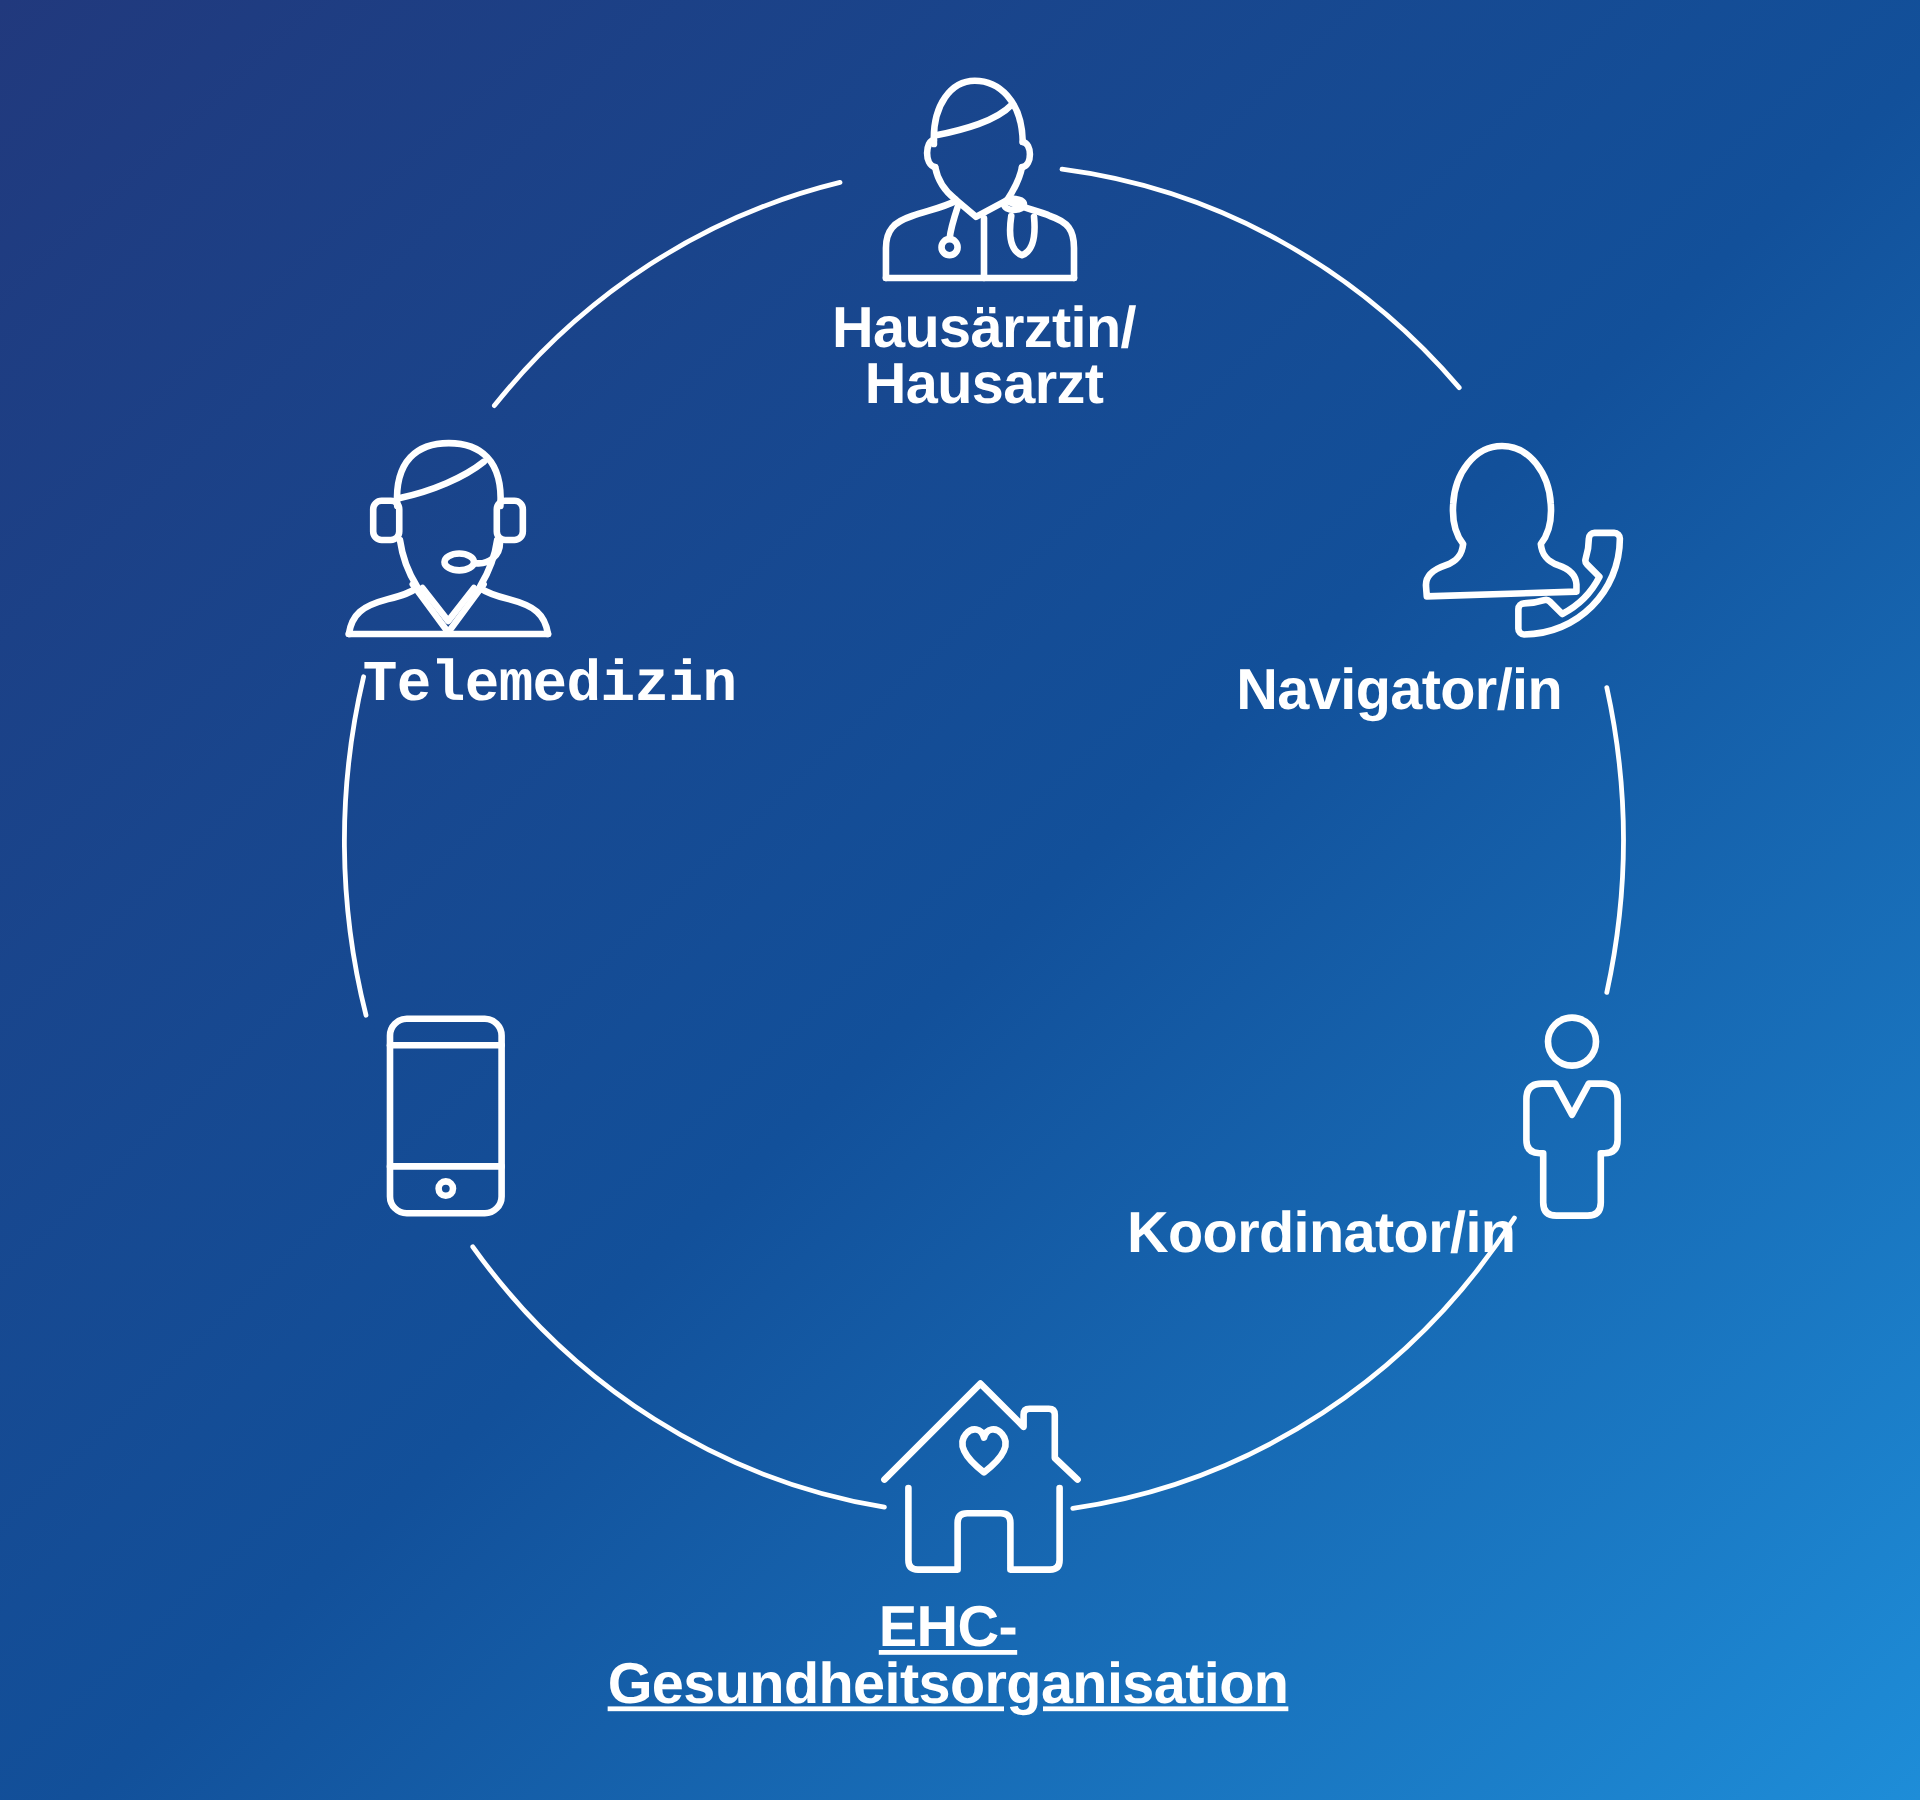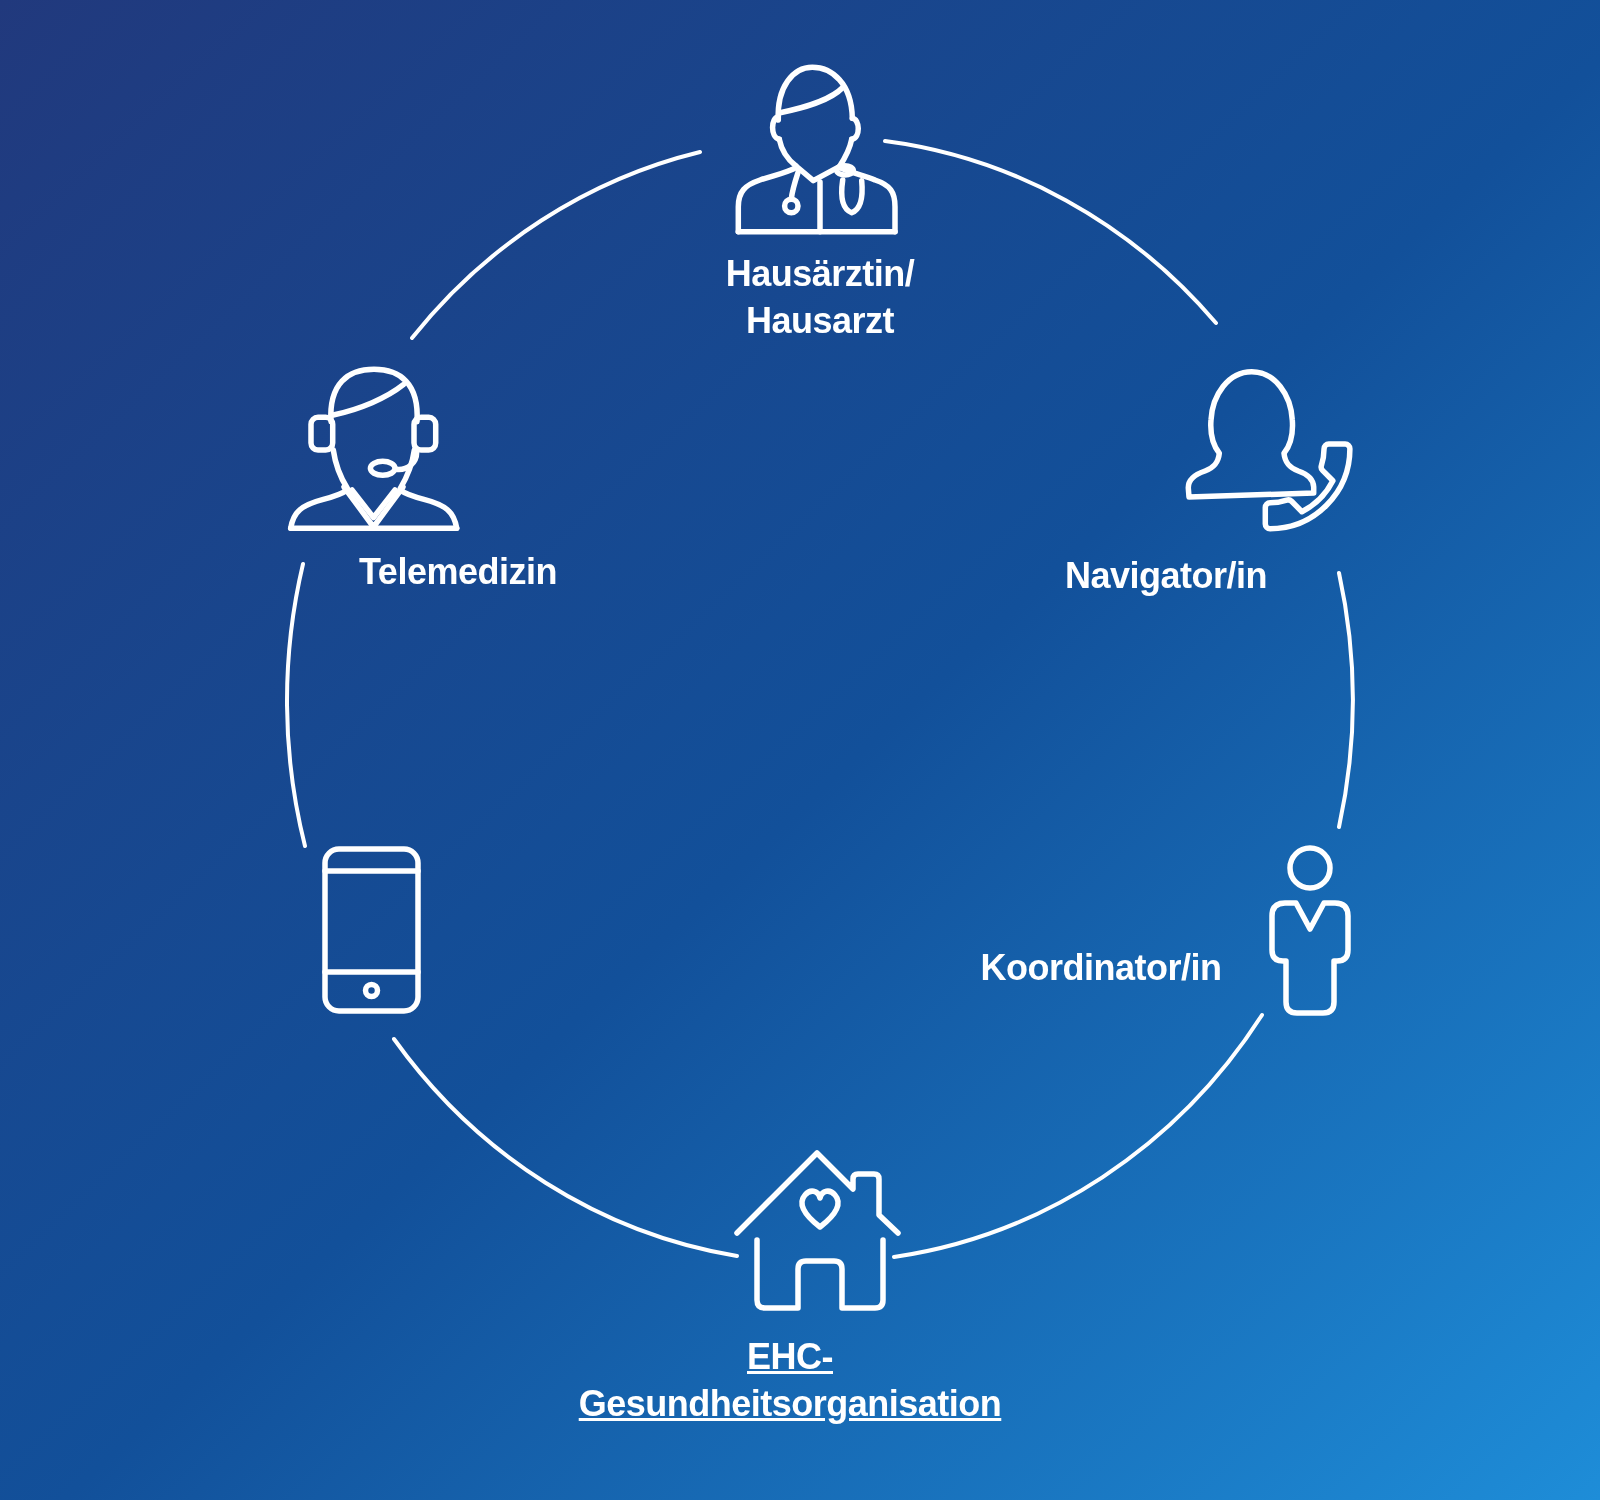--- a/index.html
+++ b/index.html
@@ -14,21 +14,21 @@
   svg.diagram path, svg.diagram rect, svg.diagram circle, svg.diagram ellipse, svg.diagram line{
     fill:none;
     stroke:var(--stroke,#ffffff);
     stroke-linecap:round;
     stroke-linejoin:round;
   }
   .node-label{
     position:absolute;
     text-align:center;
     color:var(--text,#ffffff);
-    font-size:36px;
+    font-size:48px;
     font-weight:700;
     line-height:47px;
     letter-spacing:-0.5px;
     white-space:nowrap;
   }
 </style>
 </head>
 <body>
 
 <div class="stage">
@@ -106,27 +106,27 @@
 
   <div class="node-label" style="left:570px;top:250px;width:500px;">
     <div>Hausärztin/</div>
     <div>Hausarzt</div>
   </div>
 
   <div class="node-label" style="left:966px;top:552px;width:400px;text-align:center;">
     <div>Navigator/in</div>
   </div>
 
-  <div class="node-label" style="left:901px;top:944px;width:400px;">
+  <div class="node-label" style="left:901px;top:1004px;width:400px;">
     <div>Koordinator/in</div>
   </div>
 
   <div class="node-label" style="left:490px;top:1333px;width:600px;text-decoration:underline;">
     <div>EHC-</div>
     <div>Gesundheitsorganisation</div>
   </div>
 
 
-  <div class="node-label" style="left:258px;top:548px;width:400px;">
+  <div class="node-label" style="left:258px;top:548px;width:400px;font-family:Liberation Mono, monospace;">
     <div>Telemedizin</div>
   </div>
 
 </div>
 
 </body></html>

